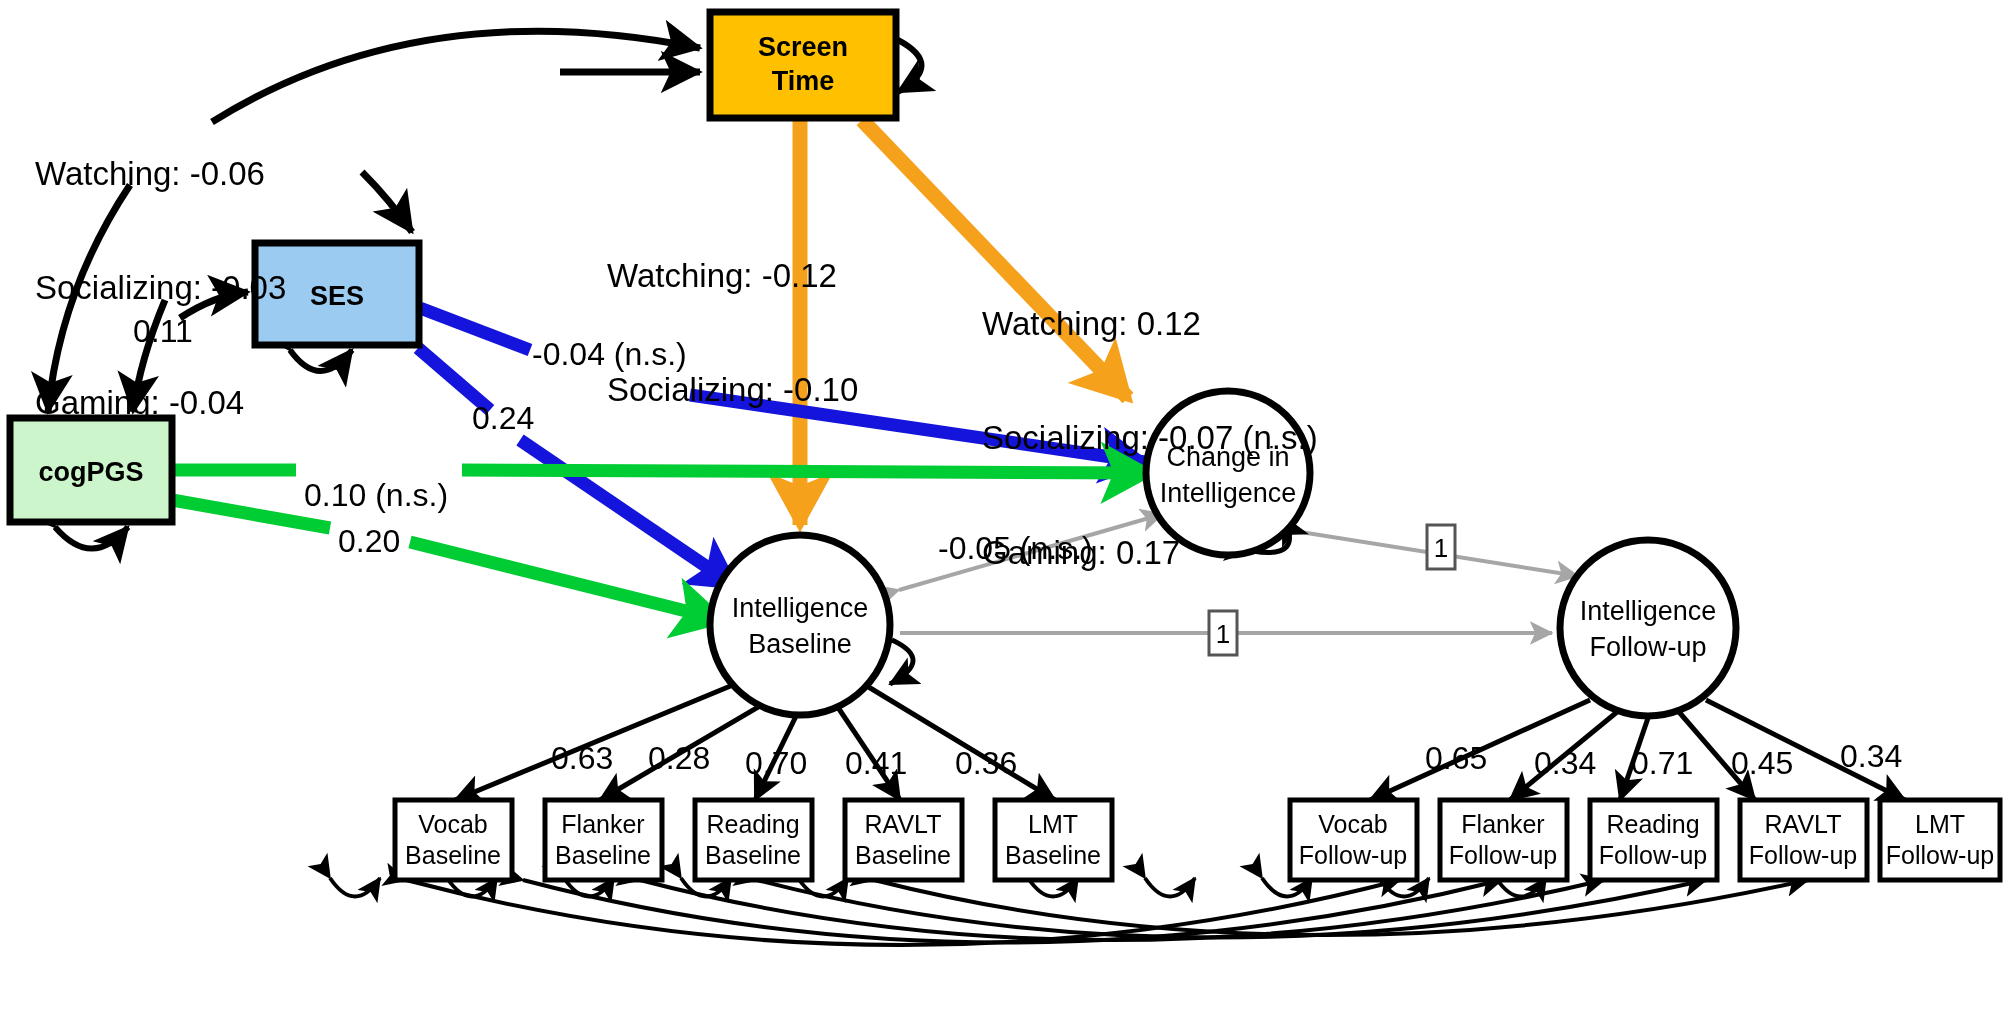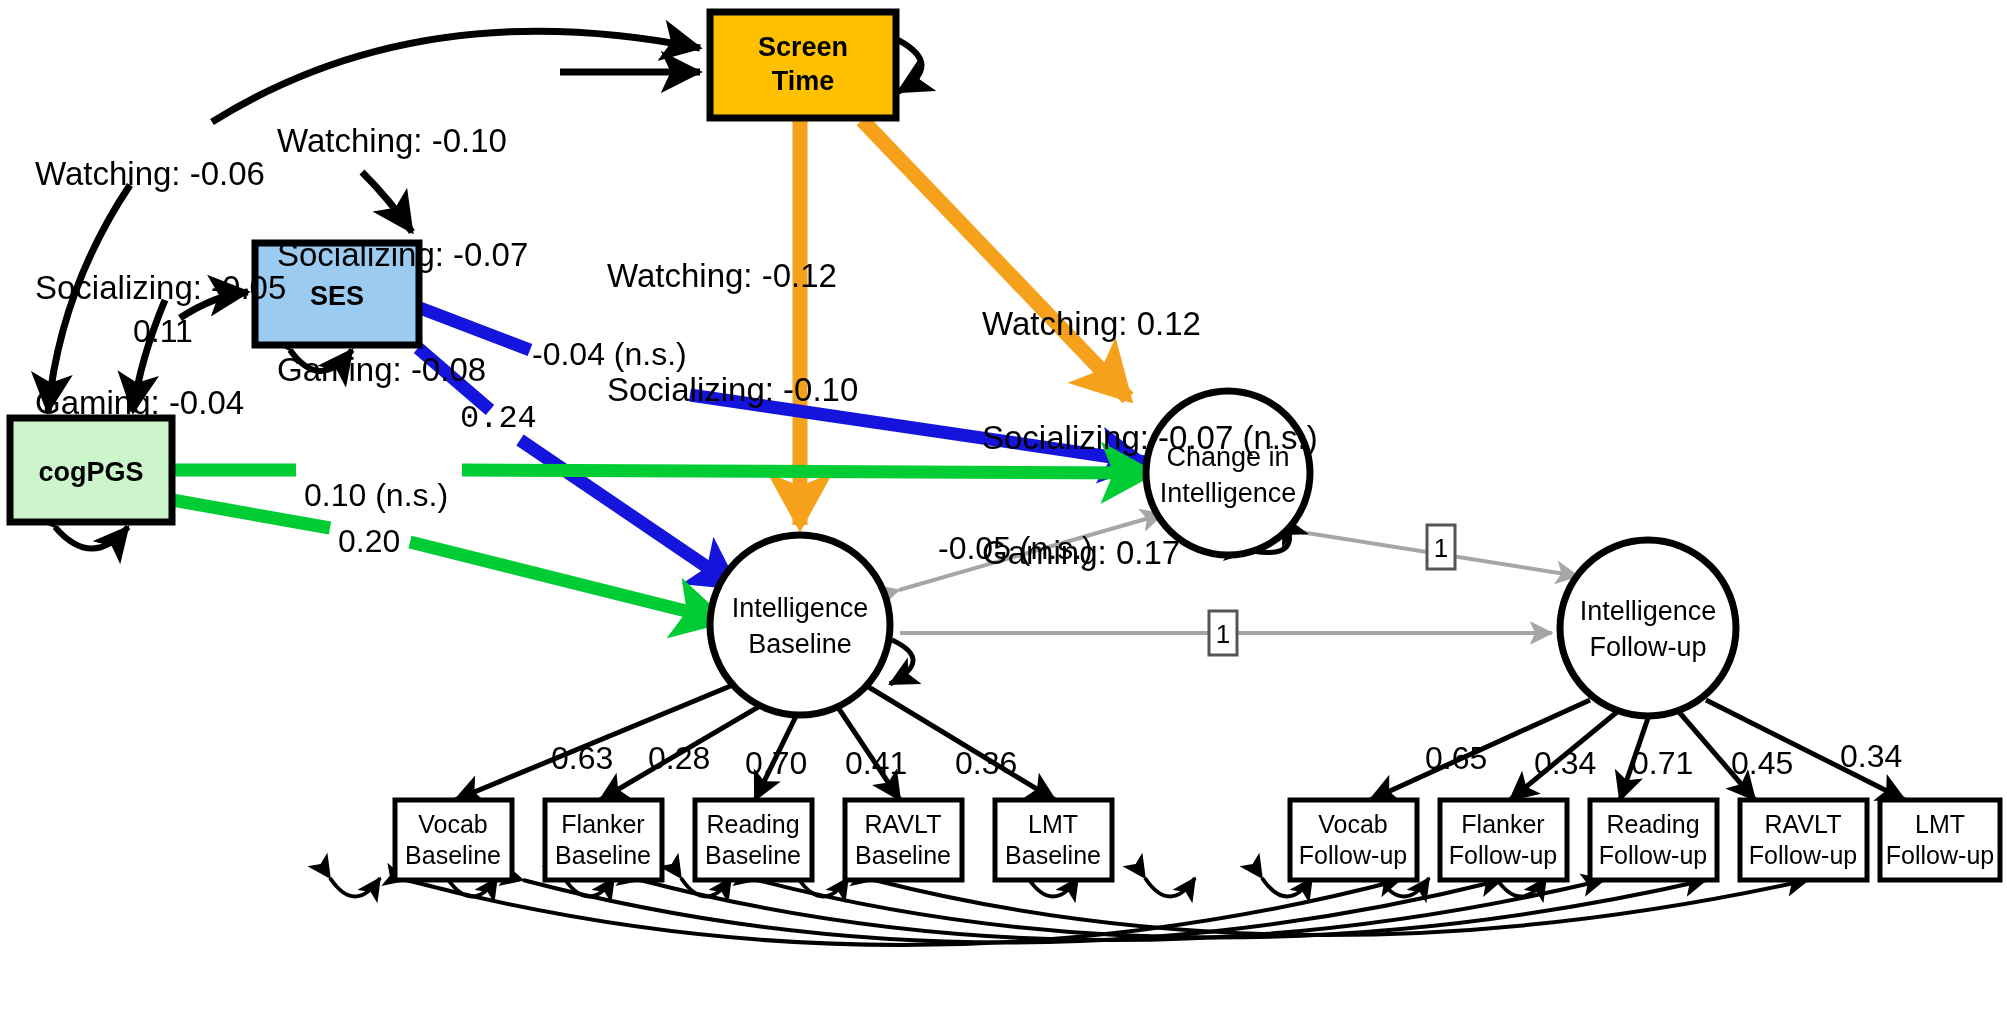--- a/index.html
+++ b/index.html
@@ -235,46 +235,41 @@
     <text class="onelabel" x="1441" y="557">1</text>
   </g>
   <g>
     <rect x="1209" y="611" width="28" height="44" fill="#fff" stroke="#555" stroke-width="3"></rect>
     <text class="onelabel" x="1223" y="643">1</text>
   </g>
 </svg>
 
 <div class="lbl blk" style="left:35px;top:78px;">
   <div>Watching: -0.06</div>
-  <div>Socializing: -0.05</div>
+  <div>Socializing: -0.03</div>
   <div>Gaming: -0.04</div>
 </div>
 
-<div class="lbl blk" style="left:277px;top:45px;">
-  <div>Watching: -0.10</div>
-  <div>Socializing: -0.07</div>
-  <div>Gaming: -0.08</div>
-</div>
 
 <div class="lbl blk" style="left:607px;top:180px;">
   <div>Watching: -0.12</div>
   <div>Socializing: -0.10</div>
 </div>
 
 <div class="lbl blk" style="left:982px;top:228px;">
   <div>Watching: 0.12</div>
   <div>Socializing: -0.07 (n.s.)</div>
   <div>Gaming: 0.17</div>
 </div>
 
 <div class="lbl path" style="left:133px;top:313px;">0.11</div>
 
 <div class="lbl path" style="left:532px;top:336px;">-0.04 (n.s.)</div>
 
-<div class="lbl path" style="left:460px;top:400px;font-family:Liberation Mono, monospace;">0.24</div>
+<div class="lbl path" style="left:472px;top:400px;">0.24</div>
 
 <div class="lbl path" style="left:304px;top:452px;margin-top:25px;">0.10 (n.s.)</div>
 
 <div class="lbl path" style="left:338px;top:523px;">0.20</div>
 
 <div class="lbl path" style="left:938px;top:530px;">-0.05 (n.s.)</div>
 
 <div class="lbl path" style="left:551px;top:740px;">0.63</div>
 <div class="lbl path" style="left:648px;top:740px;">0.28</div>
 <div class="lbl path" style="left:745px;top:745px;">0.70</div>

